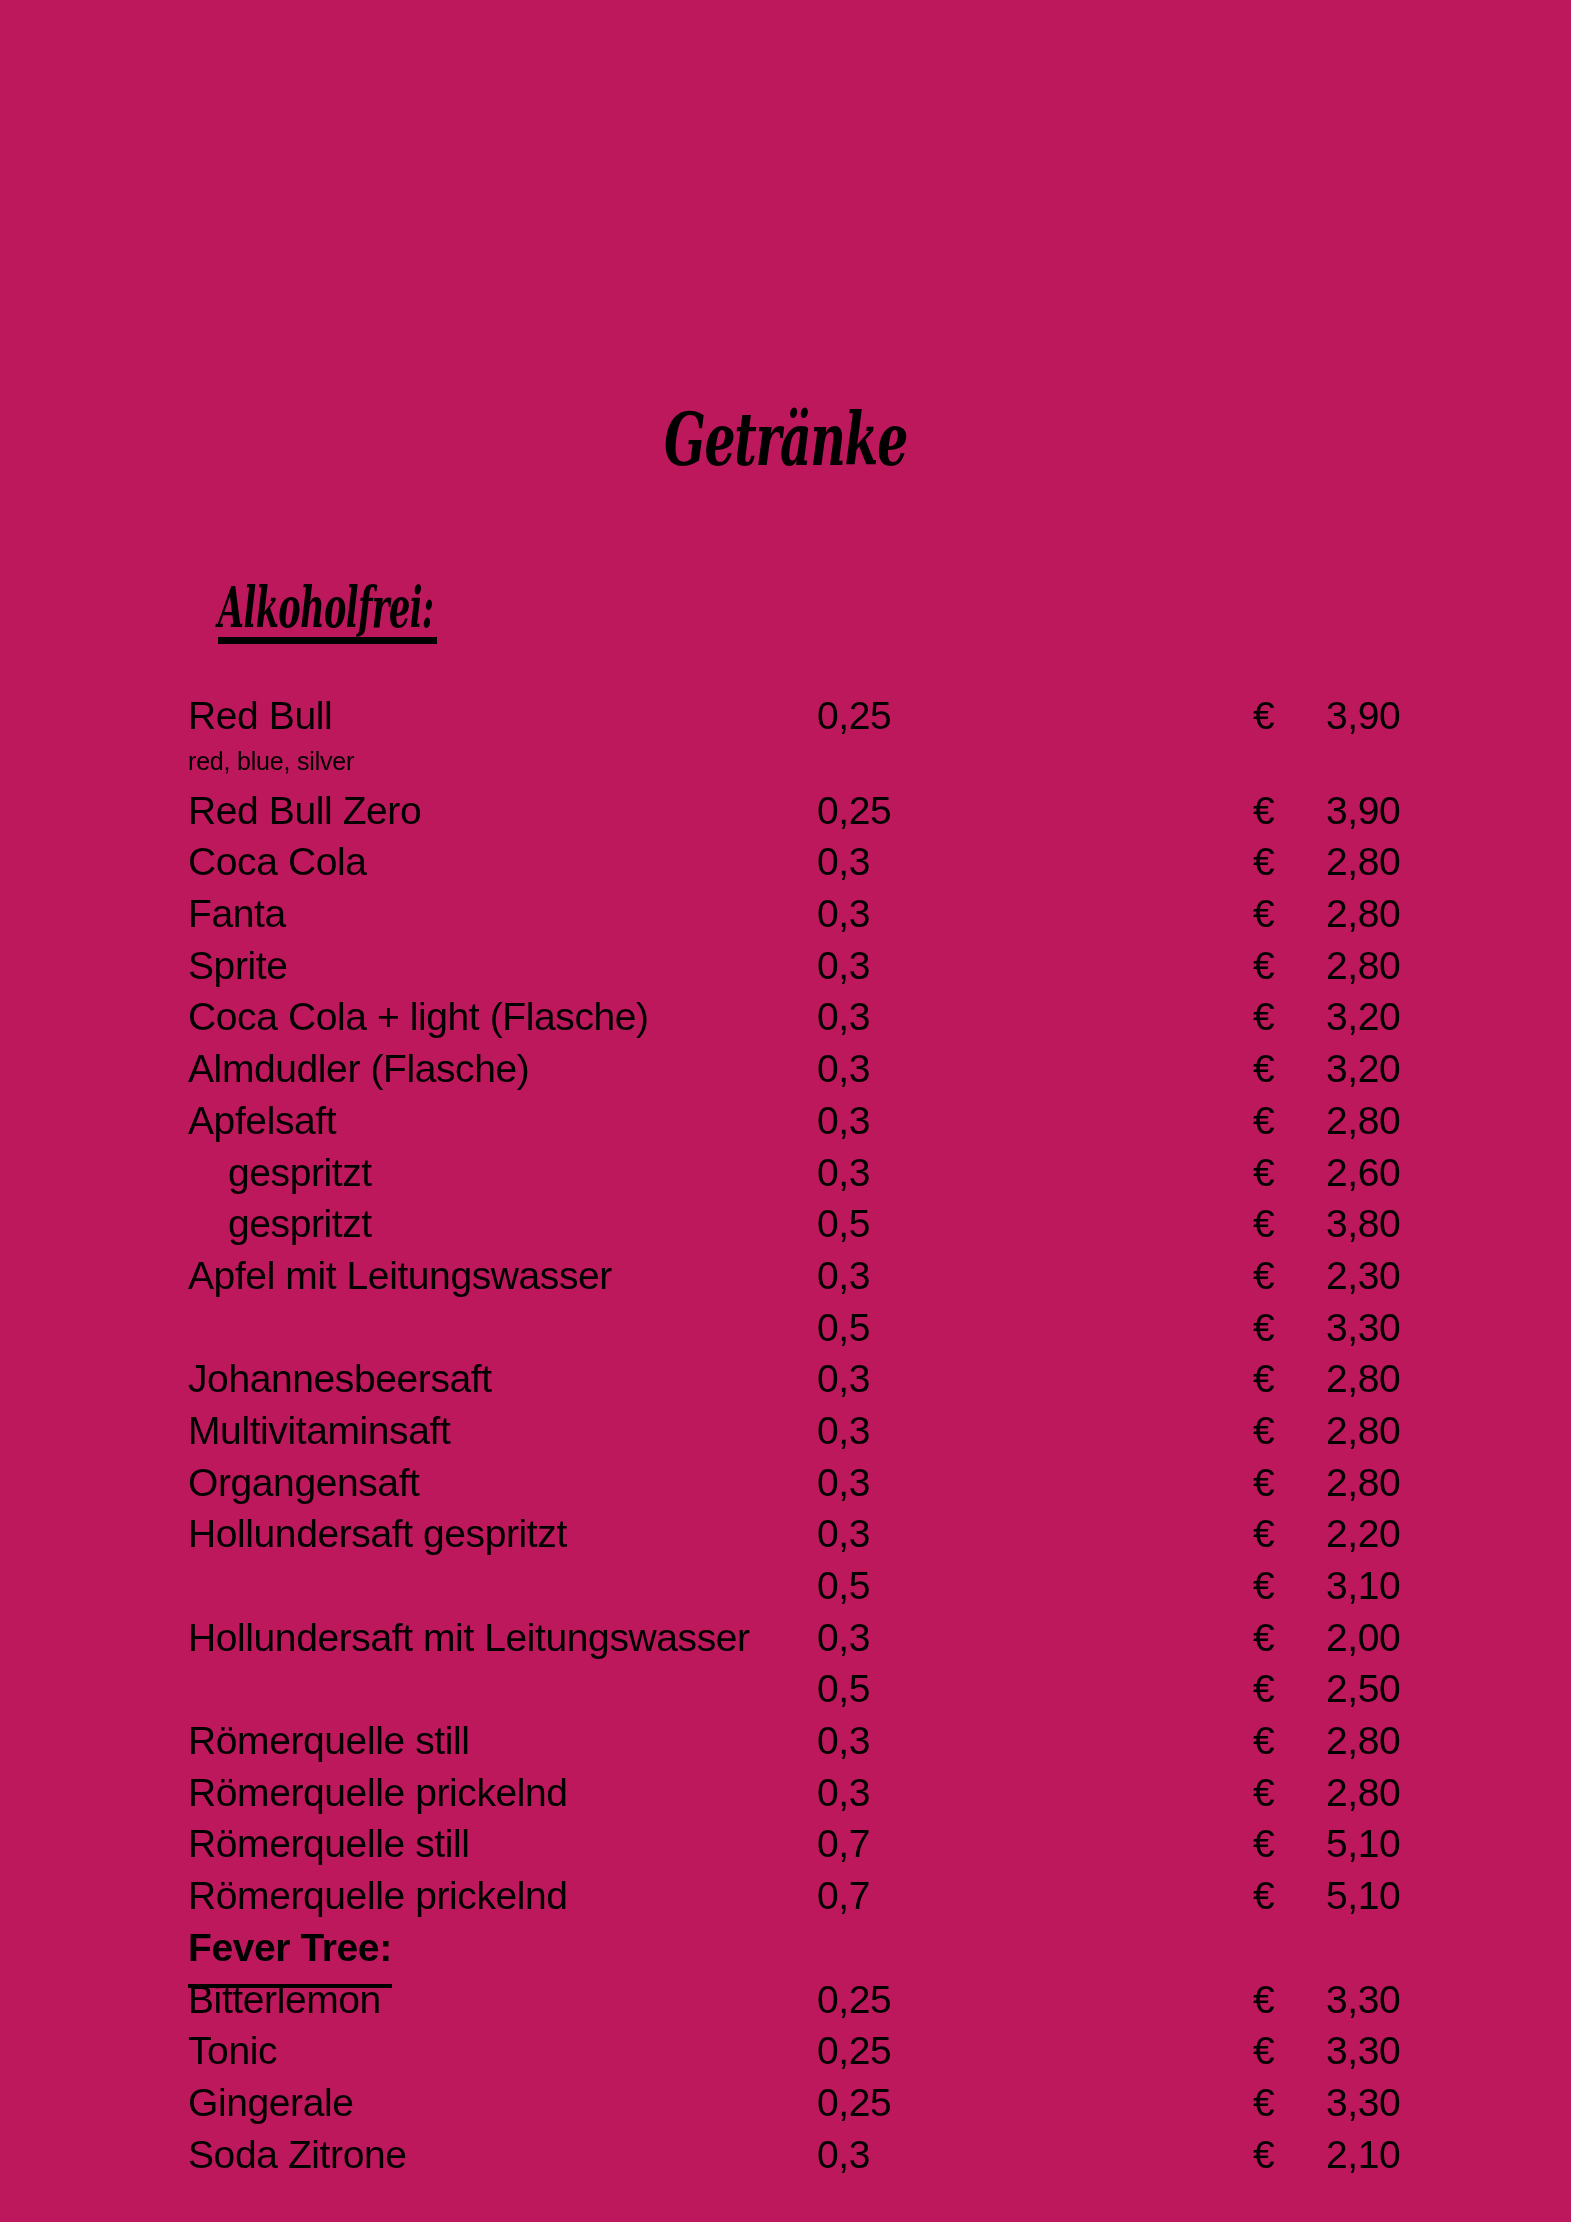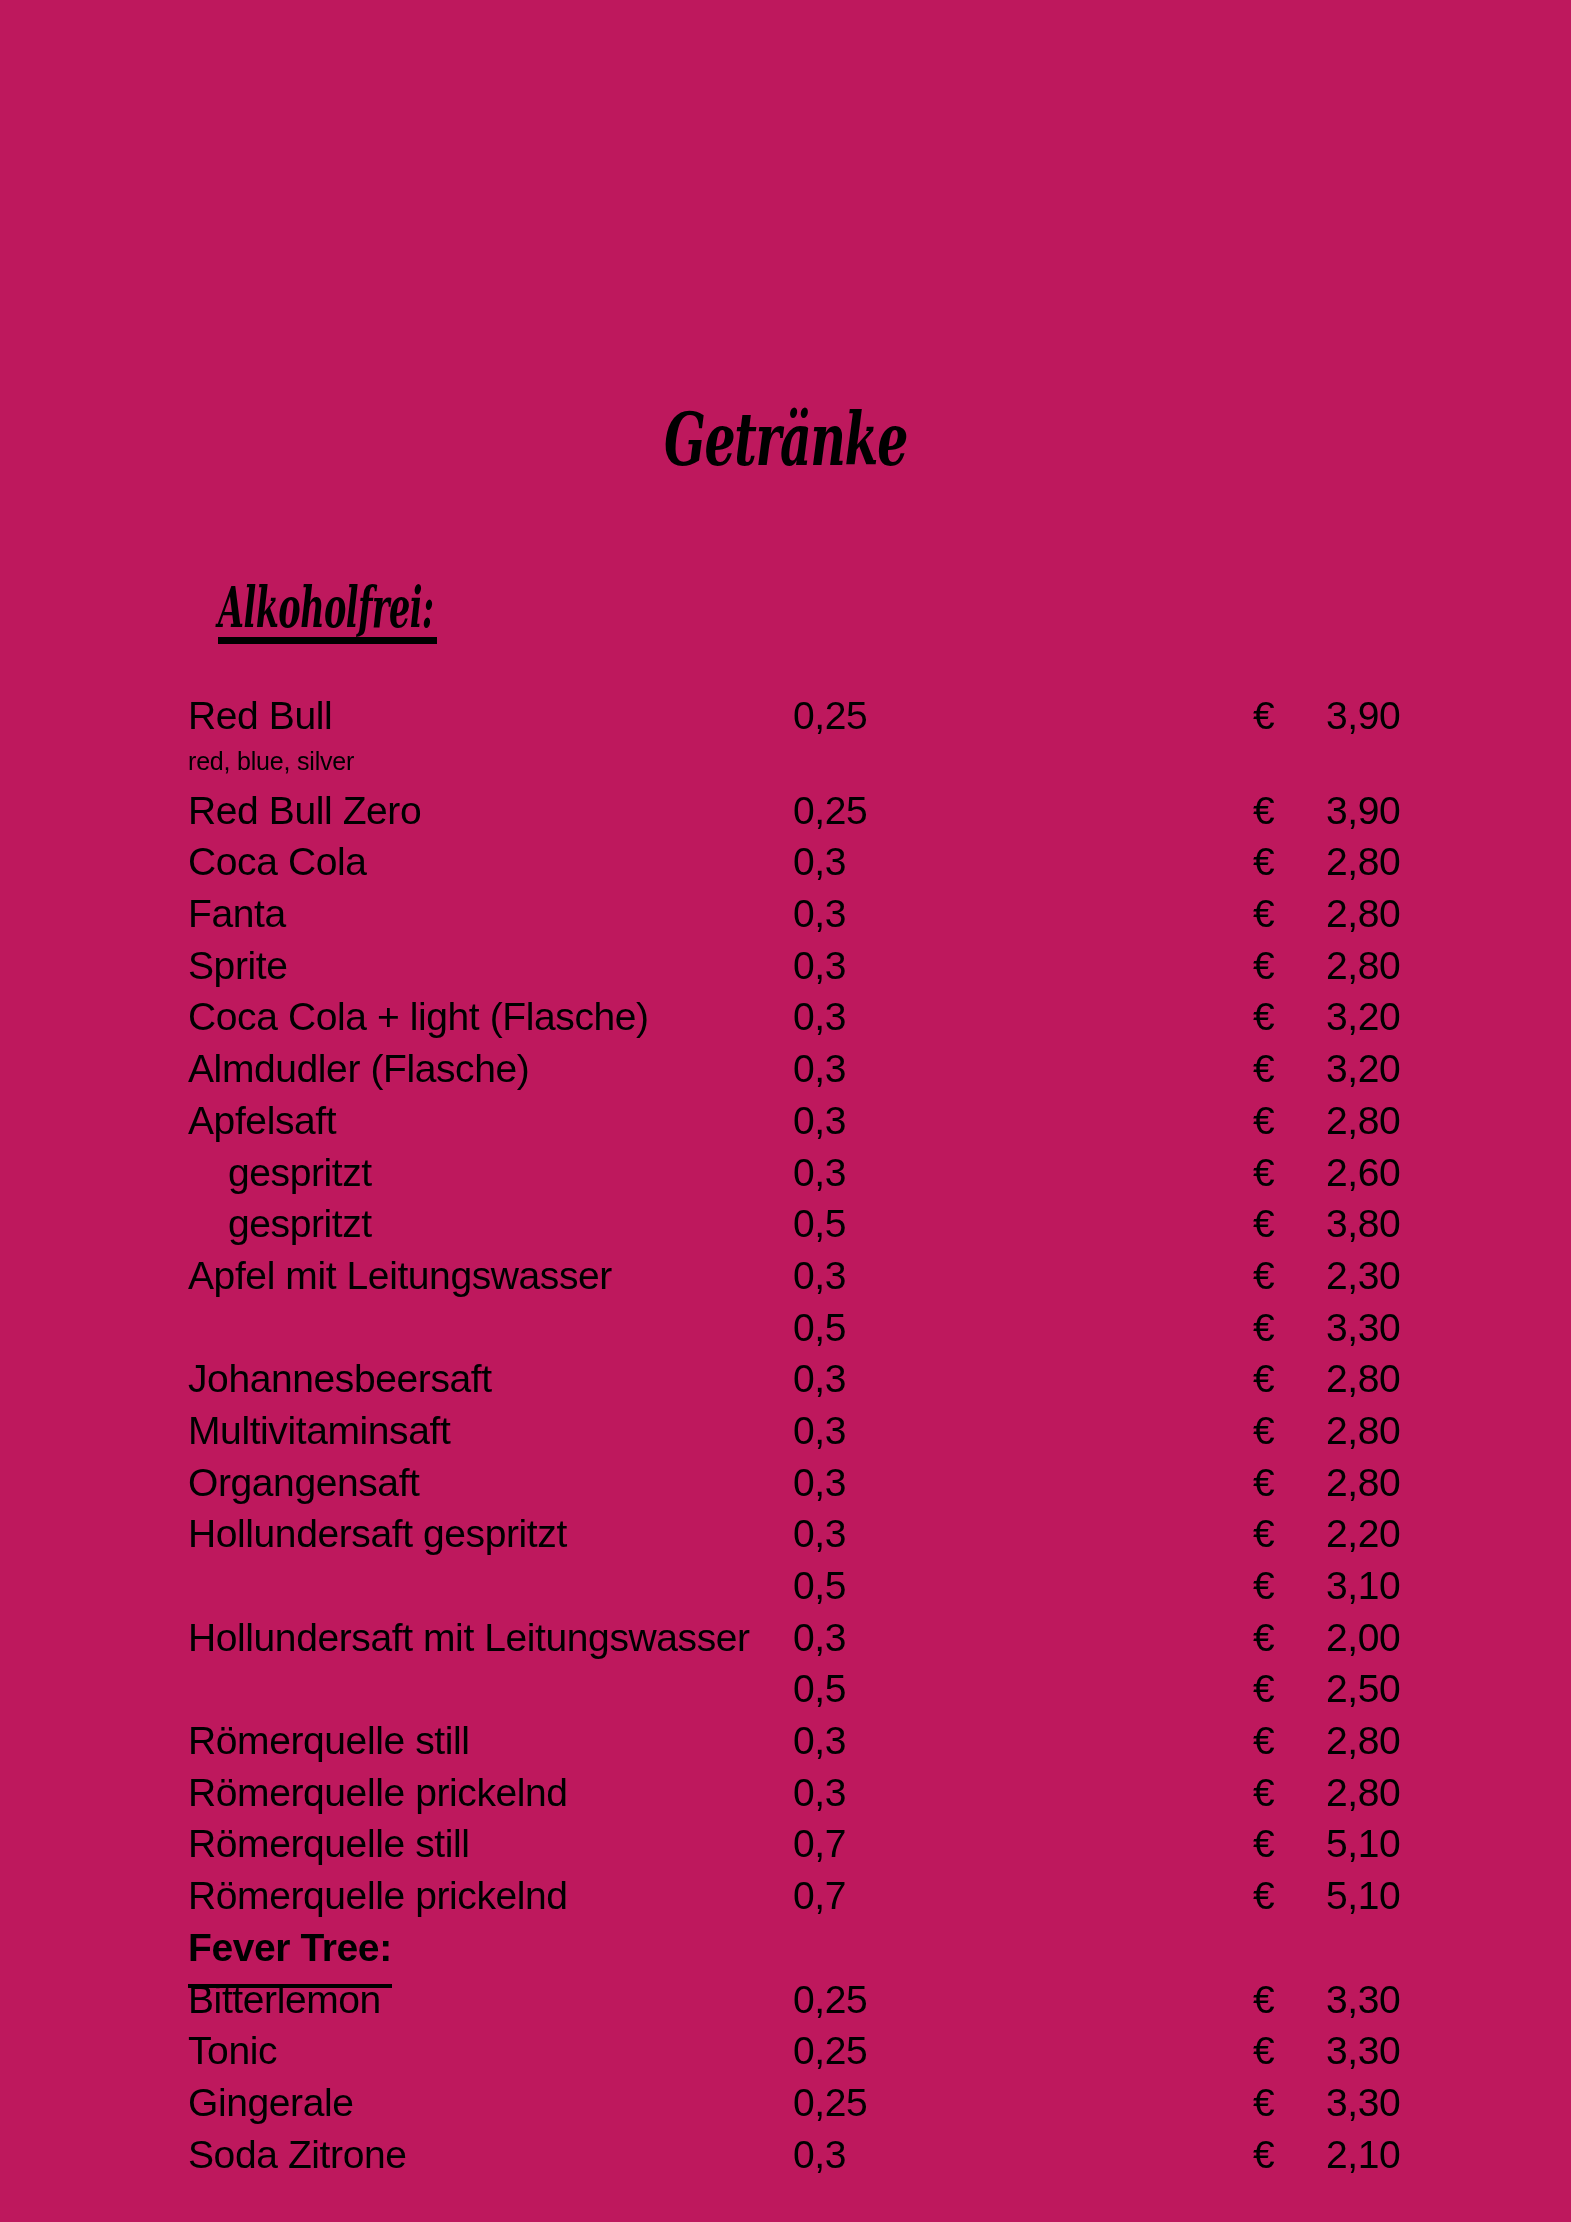--- a/index.html
+++ b/index.html
@@ -62,21 +62,21 @@
   }
   .row {
     display: grid;
     grid-template-columns: 605px 460px 73px 87px;
     height: 51.7px;
     line-height: 51.7px;
     white-space: nowrap;
   }
   .row .c-name { overflow: visible; }
   .row.indent .c-name { padding-left: 40px; }
-  .row .c-size { text-align: left; }
+  .row .c-size { text-align: left; margin-left: 24px; }
   .row .c-cur  { text-align: left; }
   .row .c-price { }
   .row-note {
     height: 43px;
     line-height: 38px;
     font-size: 25px;
     letter-spacing: -0.2px;
     white-space: nowrap;
   }
   .row.sub .c-name .underline {

